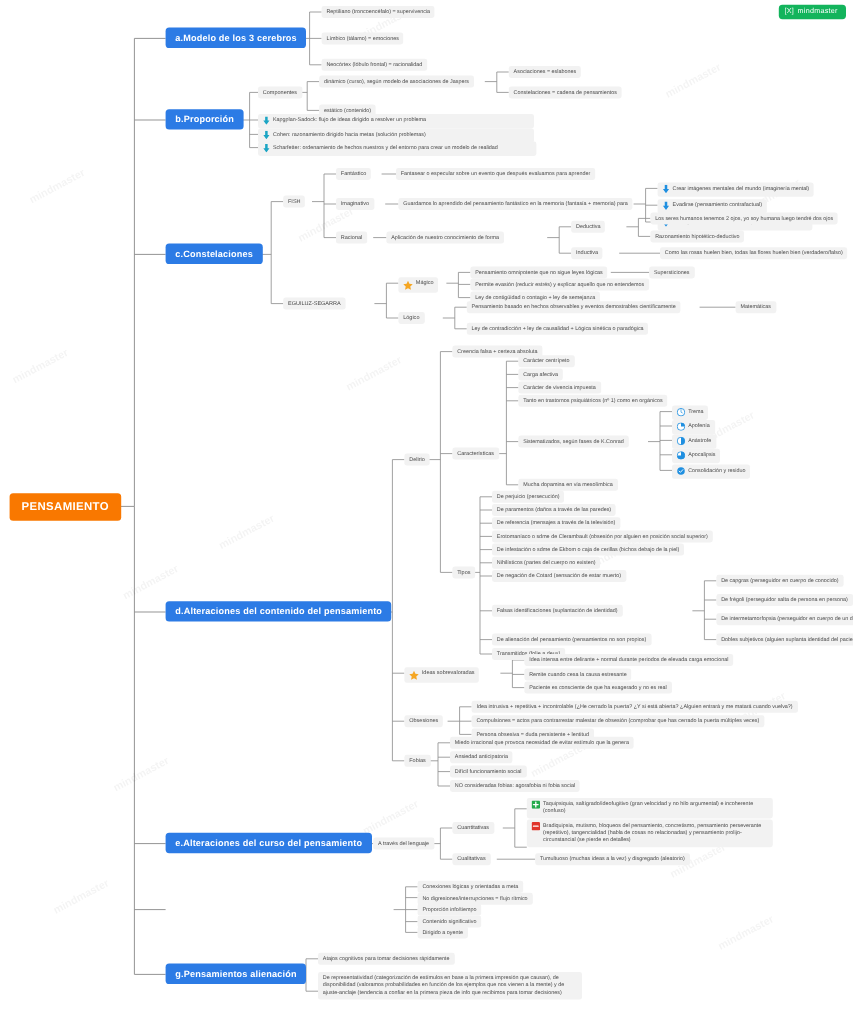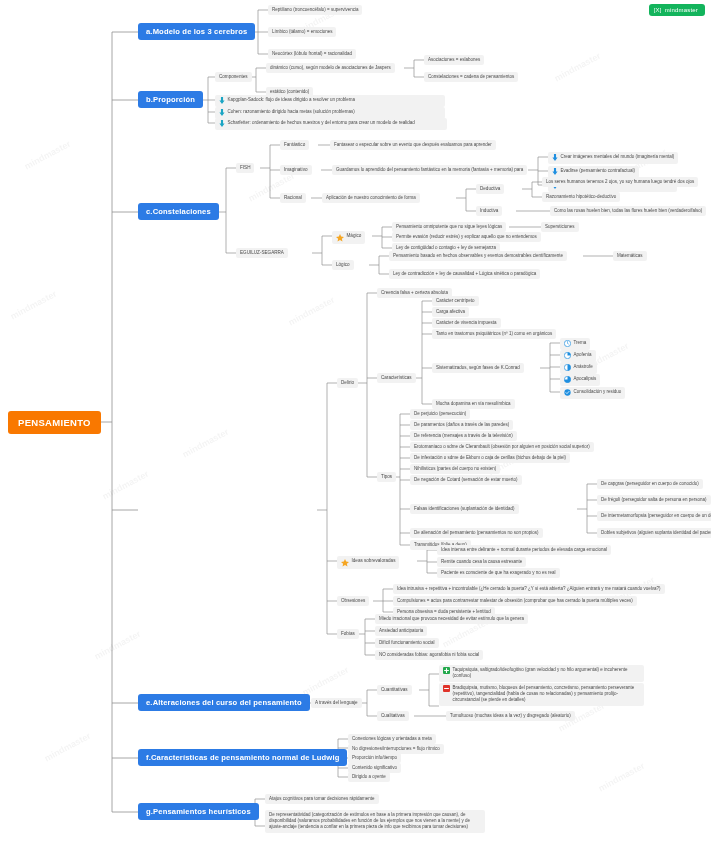--- a/index.html
+++ b/index.html
@@ -331,20 +331,21 @@
   <div class="node leaf" style="left:392px;top:222px;">Pensamiento omnipotente que no sigue leyes lógicas</div>
   <div class="node leaf" style="left:541px;top:222px;">Supersticiones</div>
   <div class="node leaf" style="left:392px;top:232px;">Permite evasión (reducir estrés) y explicar aquello que no entendemos</div>
   <div class="node leaf" style="left:392px;top:243px;">Ley de contigüidad o contagio + ley de semejanza</div>
 
   <div class="node lvl2" style="left:332px;top:260px;">Lógico</div>
   <div class="node leaf" style="left:389px;top:251px;">Pensamiento basado en hechos observables y eventos demostrables científicamente</div>
   <div class="node leaf" style="left:613px;top:251px;">Matemáticas</div>
   <div class="node leaf" style="left:389px;top:269px;">Ley de contradicción + ley de causalidad + Lógica sinética o paradógica</div>
 
+  <div class="node lvl1" style="left:138px;top:501px;">d.Alteraciones del contenido del pensamiento</div>
 
   <div class="node lvl2" style="left:337px;top:378px;">Delirio</div>
   <div class="node leaf" style="left:377px;top:288px;">Creencia falsa + certeza absoluta</div>
 
   <div class="node lvl2" style="left:377px;top:373px;">Características</div>
   <div class="node leaf" style="left:432px;top:296px;">Carácter centrípeto</div>
   <div class="node leaf" style="left:432px;top:307px;">Carga afectiva</div>
   <div class="node leaf" style="left:432px;top:318px;">Carácter de vivencia impuesta</div>
   <div class="node leaf" style="left:432px;top:329px;">Tanto en trastornos psiquiátricos (nº 1) como en orgánicos</div>
   <div class="node leaf" style="left:432px;top:363px;">Sistematizados, según fases de K.Conrad</div>
@@ -455,28 +456,27 @@
     <span class="ico">
       <svg width="7" height="7" viewBox="0 0 20 20">
           <rect x="0" y="0" width="20" height="20" rx="3" fill="#E0342B"></rect>
           <path d="M4.5 10h11" stroke="#fff" stroke-width="3.2" stroke-linecap="round"></path>
         </svg>
     </span>
     <span class="txt">Bradiquipsia, mutismo, bloqueos del pensamiento, concretismo, pensamiento perseverante (repetitivo), tangencialidad (habla de cosas no relacionadas) y pensamiento prolijo-circunstancial (se pierde en detalles)</span>
   </div>
   <div class="node leaf" style="left:446px;top:711px;">Tumultuoso (muchas ideas a la vez) y disgregado (aleatorio)</div>
 
-  <div class="node lvl1" style="left:138px;top:749px;">f.Características de pensamiento normal de Ludwig</div>
   <div class="node leaf" style="left:348px;top:734px;">Conexiones lógicas y orientadas a meta</div>
   <div class="node leaf" style="left:348px;top:744px;">No digresiones/interrupciones = flujo rítmico</div>
   <div class="node leaf" style="left:348px;top:753px;">Proporción info/tiempo</div>
   <div class="node leaf" style="left:348px;top:763px;">Contenido significativo</div>
   <div class="node leaf" style="left:348px;top:772px;">Dirigido a oyente</div>
 
-  <div class="node lvl1" style="left:138px;top:803px;">g.Pensamientos heurísticos</div>
+  <div class="node lvl1" style="left:138px;top:803px;">g.Pensamientos alienación</div>
   <div class="node leaf" style="left:265px;top:794px;">Atajos cognitivos para tomar decisiones rápidamente</div>
   <div class="node leaf wrap" style="left:265px;top:810px;width:220px;">De representatividad (categorización de estímulos en base a la primera impresión que causan), de disponibilidad (valoramos probabilidades en función de los ejemplos que nos vienen a la mente) y de ajuste-anclaje (tendencia a confiar en la primera pieza de info que recibimos para tomar decisiones)</div>
 
   <div class="brand">
     <span class="bm">[X]</span>
     <span>mindmaster</span>
   </div>
 
 </div>
 

